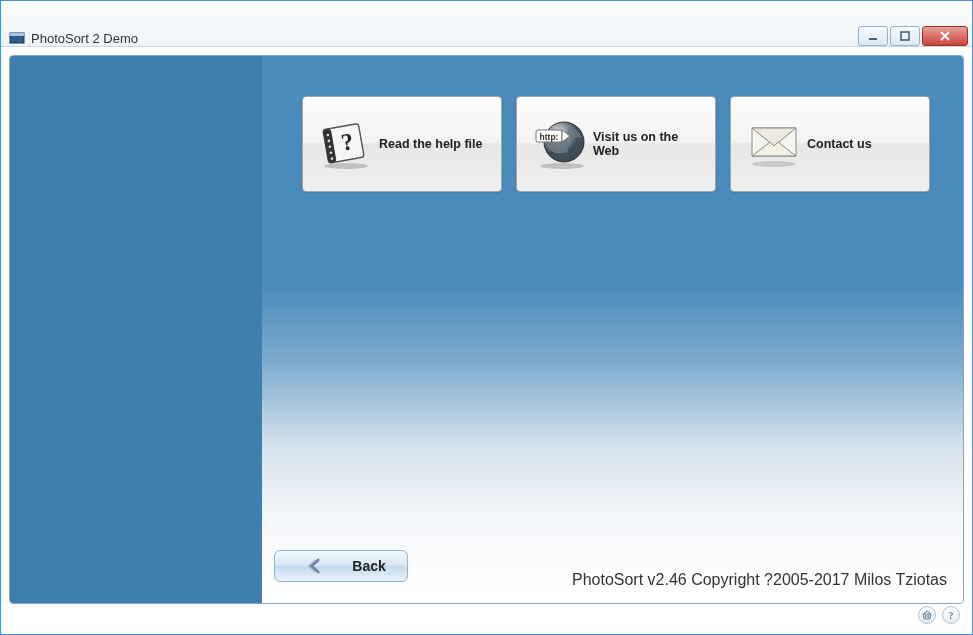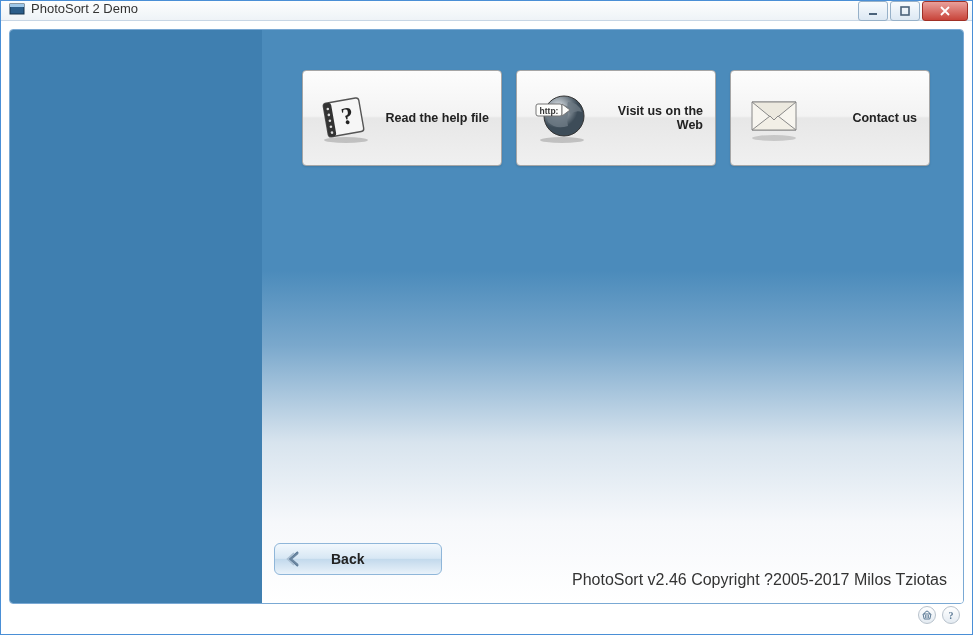--- a/index.html
+++ b/index.html
@@ -13,25 +13,25 @@
     
     .window {
       width: 973px;
       height: 635px;
       border: 1px solid #4a8fd6;
       background: #fff;
       display: flex;
       flex-direction: column;
     }
     .titlebar {
-      height: 20px;
+      height: 46px;
       background: linear-gradient(#fdfefe, #eef3f7);
       border-bottom: 1px solid #c8d6e5;
       display: flex;
-      align-items: flex-start;
+      align-items: flex-end;
       padding: 0 4px 0 8px;
     }
     .titlebar-icon {
       width: 16px; height: 16px;
       margin-right: 6px;
       display: inline-flex; align-items: center; justify-content: center;
     }
     .titlebar-title {
       font-size: 13px;
       color: #333;
@@ -109,38 +109,39 @@
     }
     .card .icon-wrap {
       width: 66px;
       display: flex; align-items: center; justify-content: center;
     }
     .card-label {
       flex: 1;
       font-size: 12.5px;
       font-weight: 700;
       color: #222;
-      text-align: right;
+      text-align: left;
       padding-right: 2px;
     }
     
     .back-btn {
       position: absolute;
       left: 12px;
-      bottom: 28px;
-      width: 168px;
+      bottom: 21px;
+      width: 134px;
       height: 32px;
       border: 1px solid #8fb6d9;
       border-radius: 6px;
       background: linear-gradient(#f2f8fd 0%, #d7e7f4 48%, #c2d9ec 50%, #e9f2fa 100%);
       display: flex;
       align-items: center;
       padding-left: 10px;
       cursor: pointer;
       gap: 26px;
+      justify-content: center;
     }
     .back-btn .chev {
       width: 20px; height: 20px;
       display: flex; align-items: center; justify-content: center;
     }
     .back-label {
       font-size: 14px;
       font-weight: 700;
       color: #222;
     }

